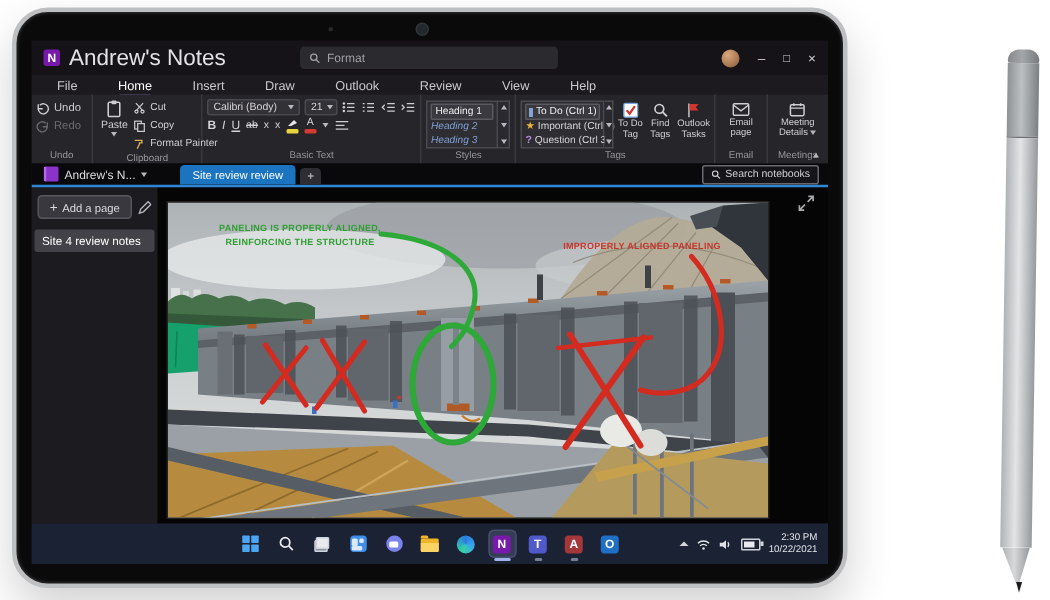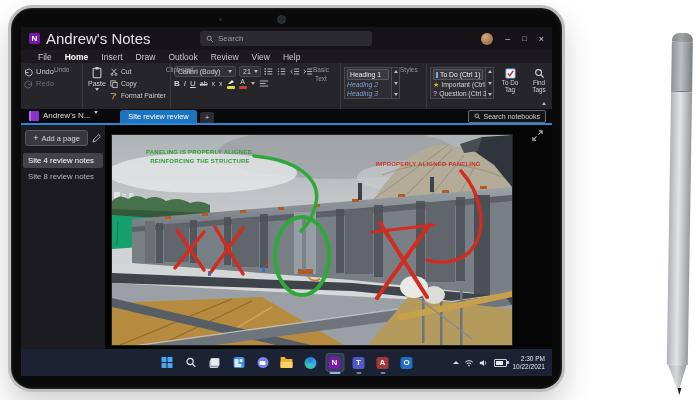--- a/index.html
+++ b/index.html
@@ -20,28 +20,28 @@
   .tbar{height:23px;background:#151317;display:flex;align-items:center;padding:0 8px;flex:0 0 auto}
   .appico{width:11px;height:11px;border-radius:2px;background:#7719aa;color:#fff;font-size:8px;font-weight:bold;
     display:flex;align-items:center;justify-content:center;margin-right:6px}
   .ttl{font-size:15px;color:#e2e1e5}
   .tsearch{position:absolute;left:179px;top:4px;width:172px;height:15px;background:#2b2a2f;border-radius:3px;
     display:flex;align-items:center;gap:4px;padding:0 6px;color:#a09fa5;font-size:8px;box-sizing:border-box}
   .winbtns{margin-left:auto;display:flex;align-items:center;gap:12px;color:#cfcfd3;font-size:9px}
   .avatar{width:12px;height:12px;border-radius:50%;background:radial-gradient(circle at 35% 30%,#d9a87c,#8a5a38)}
 
   
-  .menu{height:13px;background:#1c1a1e;display:flex;align-items:center;gap:13px;padding:0 0 0 17px;font-size:8.5px;color:#c9c8cd;flex:0 0 auto}
+  .menu{height:13px;background:#1c1a1e;display:flex;align-items:center;gap:27px;padding:0 0 0 17px;font-size:8.5px;color:#c9c8cd;flex:0 0 auto}
   .mi{position:relative;line-height:12px}
-  .mi.act{color:#fff;font-weight:bold}
+  .mi.act{color:#fff;font-weight:normal}
   .mi.act::after{content:"";position:absolute;left:0;right:0;bottom:-2px;height:2px;background:#9f7ae0;border-radius:1px}
 
   
   .ribbon{height:46px;background:#262529;display:flex;align-items:stretch;flex:0 0 auto;position:relative}
-  .grp{display:flex;flex-direction:row;border-right:1px solid #39383d;padding:2px 18px 0 3px}
+  .grp{display:flex;flex-direction:column;border-right:1px solid #39383d;padding:2px 3px 0 3px}
   .gc{flex:1;display:flex;align-items:flex-start}
   .glabel{height:10px;font-size:6.5px;color:#96959b;text-align:center;line-height:9px;position:relative}
   .rbtn{color:#cfced3;font-size:7.5px;display:flex;align-items:center;gap:3px;line-height:10px}
   .dim{opacity:.4}
   .tri-d{width:0;height:0;border-left:2.5px solid transparent;border-right:2.5px solid transparent;border-top:3px solid #b9b8be;display:inline-block}
   .tri-u{width:0;height:0;border-left:2.5px solid transparent;border-right:2.5px solid transparent;border-bottom:3px solid #b9b8be;display:inline-block}
   .vcol{display:flex;flex-direction:column;gap:2px;justify-content:center}
   .pastebig{display:flex;flex-direction:column;align-items:center;color:#cfced3;font-size:7px;gap:1px;margin:1px 4px 0 2px}
   .field{background:#323136;border:1px solid #4a494f;border-radius:2px;color:#d6d5da;font-size:7px;
     display:flex;align-items:center;gap:3px;padding:0 3px;height:11px;box-sizing:border-box}
@@ -58,21 +58,21 @@
   .tagbtn{width:26px;display:flex;flex-direction:column;align-items:center;font-size:6.3px;color:#cfced3;text-align:center;line-height:6.5px;gap:1px;margin-top:1px}
   .s1{color:#ececef;background:#3a393f;border:1px solid #5a5960;border-radius:1px;padding:0 2px}
   .s23{color:#7f9fd4;font-style:italic}
   .ribchev{position:absolute;right:6px;bottom:4px}
   .chk{width:6px;height:6px;border:1px solid #7aa7e0;background:#fff;display:inline-block;box-sizing:border-box}
   .star{color:#e8b33c;font-size:7px}
   .qm{color:#b48ae0;font-weight:bold;font-size:7px}
 
   
   .nav{height:14px;background:#09090b;display:flex;align-items:flex-end;flex:0 0 auto;position:relative}
-  .nbbook{display:flex;gap:4px;padding:0 8px 2px 8px;color:#dddce0;font-size:8px}
+  .nbbook{display:flex;align-items:center;gap:4px;padding:0 8px 2px 8px;color:#dddce0;font-size:8px}
   .bookico{width:8px;height:10px;background:#8a33c9;border-radius:1px;border-left:2px solid #b26ae6}
   .sectab{margin-left:14px;background:#1a74c0;color:#fff;font-size:7.5px;padding:2px 8px 2px 8px;border-radius:3px 3px 0 0;line-height:9px}
   .addtab{margin-left:3px;background:#2e2d33;color:#cscsd0;color:#c9c8cd;font-size:8px;padding:1px 5px 1px 5px;border-radius:3px 3px 0 0;line-height:9px}
   .nbsearch{position:absolute;right:6px;top:1px;height:11px;border:1px solid #6a696f;border-radius:2px;display:flex;align-items:center;gap:3px;
     padding:0 5px;font-size:7px;color:#cfcfd3;background:#151419}
   .blueline{height:2px;background:#2e86d4;flex:0 0 auto}
 
   
   .main{flex:1;display:flex;min-height:0}
   .sidebar{width:84px;background:#1c1b1f;flex:0 0 auto;padding-top:5px;box-sizing:border-box}
@@ -137,21 +137,21 @@
   <div class="screen">
 
     <div class="tbar" style="position:relative">
       <div class="appico">N</div>
       <div class="ttl">Andrew's Notes</div>
       <div class="tsearch">
         <svg width="8" height="8" viewBox="0 0 10 10">
             <circle cx="4" cy="4" r="2.6" fill="none" stroke="#a09fa5" stroke-width="1.1"></circle>
             <line x1="6" y1="6" x2="8.6" y2="8.6" stroke="#a09fa5" stroke-width="1.1"></line>
           </svg>
-        <span>Search</span>
+        <span>Format</span>
       </div>
       <div class="winbtns">
         <span class="avatar"></span>
         <span>–</span>
         <span style="font-size:7.5px">□</span>
         <span>×</span>
       </div>
     </div>
 
     <div class="menu">
@@ -412,21 +412,20 @@
           <div class="addpage">
               <span style="font-size:9px;line-height:8px">+</span>
               <span>Add a page</span>
             </div>
           <svg width="9" height="9" viewBox="0 0 10 10">
               <path d="M1 9l1-3 5.5-5.5 2 2L4 8z" fill="none" stroke="#b7b6bc" stroke-width="1"></path>
             </svg>
         </div>
         <div class="pages">
           <div class="pitem sel">Site 4 review notes</div>
-          <div class="pitem">Site 8 review notes</div>
         </div>
       </div>
 
       <div class="canvas">
         <svg class="expand" width="11" height="11" viewBox="0 0 12 12">
           <path d="M7.5 1h3.5v3.5M11 1L7 5M4.5 11H1V7.5M1 11l4-4" fill="none" stroke="#c9c8cd" stroke-width="1.2"></path>
         </svg>
 
         <svg class="photo" viewBox="0 0 400 210" preserveAspectRatio="none">
           <defs>

